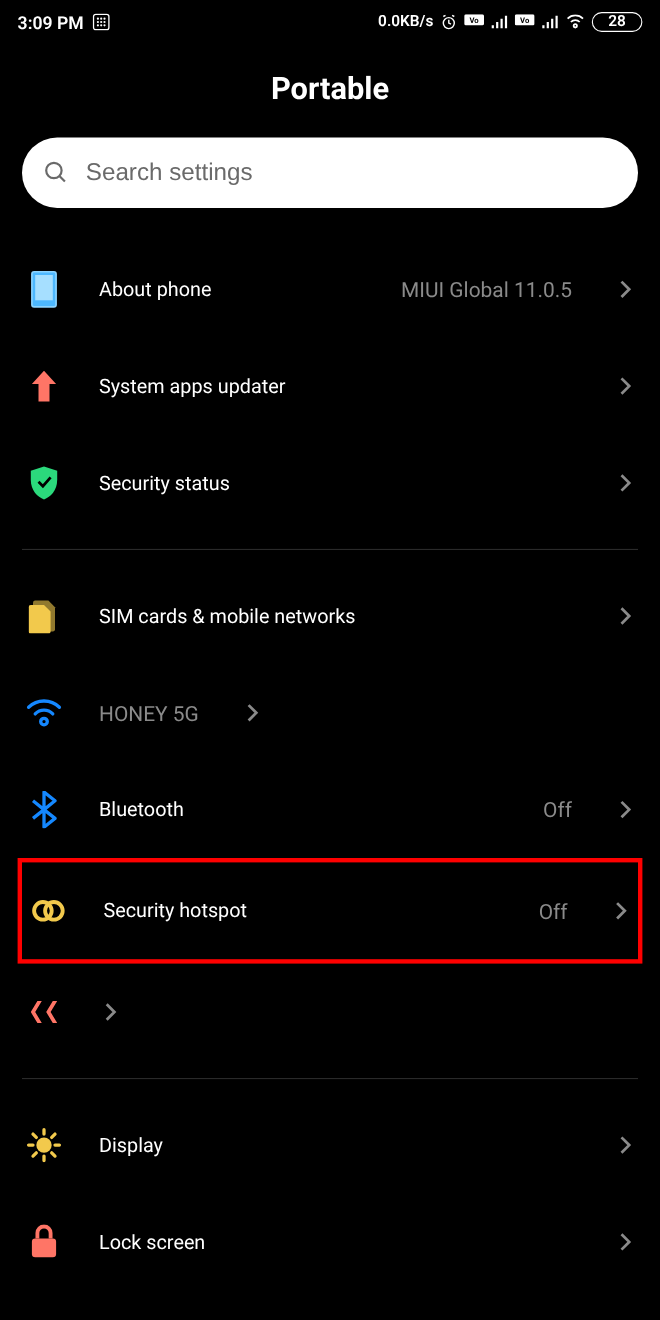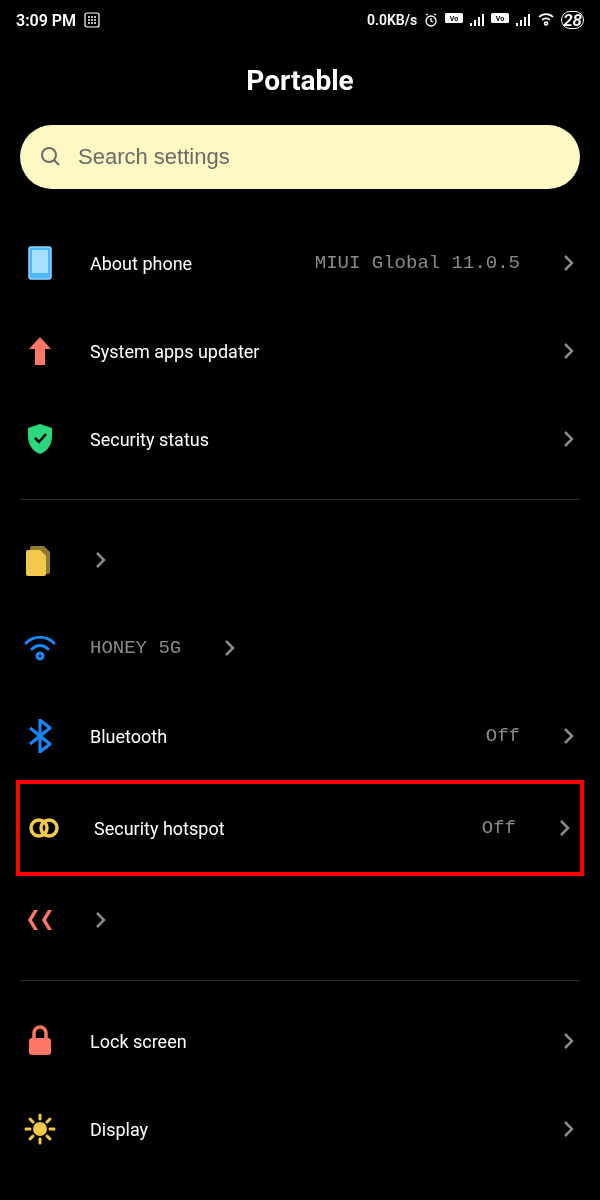--- a/index.html
+++ b/index.html
@@ -23,21 +23,21 @@
     .statusbar-left { display: flex; align-items: center; gap: 8px; justify-content: flex-end; }
     .statusbar-right { display: flex; align-items: center; gap: 6px; font-size: 14px; }
     .page-title {
       text-align: center;
       font-size: 28px;
       font-weight: 700;
       padding: 24px 0 28px;
     }
     .searchbar {
       margin: 0 20px 30px;
-      background: #fef9c3;
+      background: #ffffff;
       border-radius: 40px;
       height: 64px;
       display: flex;
       align-items: center;
       padding: 0 20px;
       gap: 16px;
     }
     .searchbar input {
       flex: 1;
       background: transparent;
@@ -49,39 +49,38 @@
     .searchbar input::placeholder { color: #6a6a6a; }
     .list { padding: 0 20px; }
     .item {
       display: flex;
       align-items: center;
       height: 88px;
       gap: 30px;
     }
     .icon-col { width: 40px; display: flex; justify-content: center; }
     .label-col { flex: 1; color: #fff; font-size: 18px; }
-    .value-col { color: #8a8a8a; font-size: 19px; margin-right: 8px; font-family: Liberation Mono, monospace; }
+    .value-col { color: #8a8a8a; font-size: 19px; margin-right: 8px; }
     .chev-col { width: 22px; display: flex; justify-content: center; }
     .divider {
       height: 1px;
       background: #2a2a2a;
       margin: 16px 0;
     }
     .highlight {
       border: 4px solid #ff0000;
       margin: 0 -4px;
       padding: 0 4px;
     }
     .battery {
       border: 1.5px solid #fff;
       border-radius: 10px;
-      padding: 0 1px;
-      font-size: 17px;
+      padding: 0 14px;
+      font-size: 14px;
       line-height: 16px;
-      font-style: italic;
     }
     svg { display: block; }
   </style>
 </head>
 <body>
 
 <div class="statusbar">
   <div class="statusbar-left">
     <span>3:09 PM</span>
     <svg width="16" height="16" viewBox="0 0 16 16">
@@ -184,20 +183,21 @@
 
   <div class="divider"></div>
 
   <div class="item">
     <span class="icon-col">
       <svg width="28" height="32" viewBox="0 0 28 32">
           <path d="M6 2h12l6 6v20a2 2 0 01-2 2H6a2 2 0 01-2-2V4a2 2 0 012-2z" fill="#f2c94c" opacity=".6"></path>
           <path d="M2 6h12l6 6v18a2 2 0 01-2 2H2a2 2 0 01-2-2V8a2 2 0 012-2z" fill="#f2c94c"></path>
         </svg>
     </span>
+    <span class="label-col">SIM cards &amp; mobile networks</span>
     <span class="chev-col">
         <svg width="12" height="18" viewBox="0 0 12 18">
           <path d="M2 2l7 7-7 7" stroke="#8a8a8a" stroke-width="2.5" fill="none"></path>
         </svg>
       </span>
   </div>
 
   <div class="item">
     <span class="icon-col">
       <svg width="32" height="26" viewBox="0 0 32 26">
@@ -255,43 +255,43 @@
         <svg width="12" height="18" viewBox="0 0 12 18">
           <path d="M2 2l7 7-7 7" stroke="#8a8a8a" stroke-width="2.5" fill="none"></path>
         </svg>
       </span>
   </div>
 
   <div class="divider"></div>
 
   <div class="item">
     <span class="icon-col">
-      <svg width="26" height="32" viewBox="0 0 26 32">
-          <rect x="2" y="13" width="22" height="17" rx="3" fill="#ff7566"></rect>
-          <path d="M7 13V8a6 6 0 0112 0v5" stroke="#ff7566" stroke-width="3.5" fill="none"></path>
-        </svg>
-    </span>
-    <span class="label-col">Lock screen</span>
-    <span class="chev-col">
-        <svg width="12" height="18" viewBox="0 0 12 18">
-          <path d="M2 2l7 7-7 7" stroke="#8a8a8a" stroke-width="2.5" fill="none"></path>
-        </svg>
-      </span>
-  </div>
-
-  <div class="item">
-    <span class="icon-col">
       <svg width="32" height="32" viewBox="0 0 32 32">
           <circle cx="16" cy="16" r="7" fill="#f2c94c"></circle>
           <g stroke="#f2c94c" stroke-width="3" stroke-linecap="round">
             <path d="M16 2v4M16 26v4M2 16h4M26 16h4M6 6l3 3M23 23l3 3M26 6l-3 3M9 23l-3 3"></path>
           </g>
         </svg>
     </span>
     <span class="label-col">Display</span>
     <span class="chev-col">
         <svg width="12" height="18" viewBox="0 0 12 18">
           <path d="M2 2l7 7-7 7" stroke="#8a8a8a" stroke-width="2.5" fill="none"></path>
         </svg>
       </span>
   </div>
 
+  <div class="item">
+    <span class="icon-col">
+      <svg width="26" height="32" viewBox="0 0 26 32">
+          <rect x="2" y="13" width="22" height="17" rx="3" fill="#ff7566"></rect>
+          <path d="M7 13V8a6 6 0 0112 0v5" stroke="#ff7566" stroke-width="3.5" fill="none"></path>
+        </svg>
+    </span>
+    <span class="label-col">Lock screen</span>
+    <span class="chev-col">
+        <svg width="12" height="18" viewBox="0 0 12 18">
+          <path d="M2 2l7 7-7 7" stroke="#8a8a8a" stroke-width="2.5" fill="none"></path>
+        </svg>
+      </span>
+  </div>
+
 </div>
 
 </body></html>

